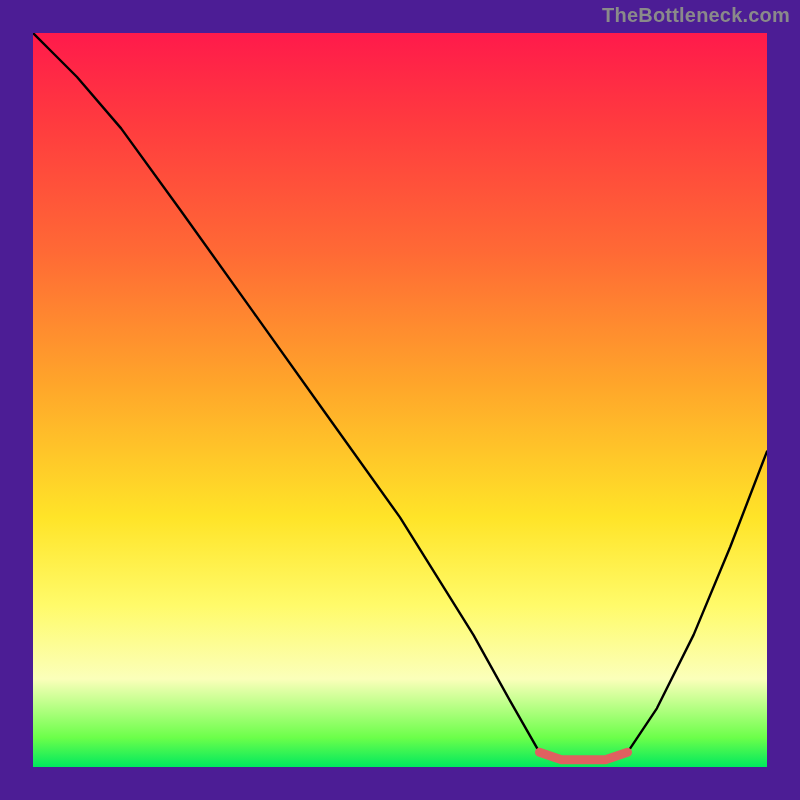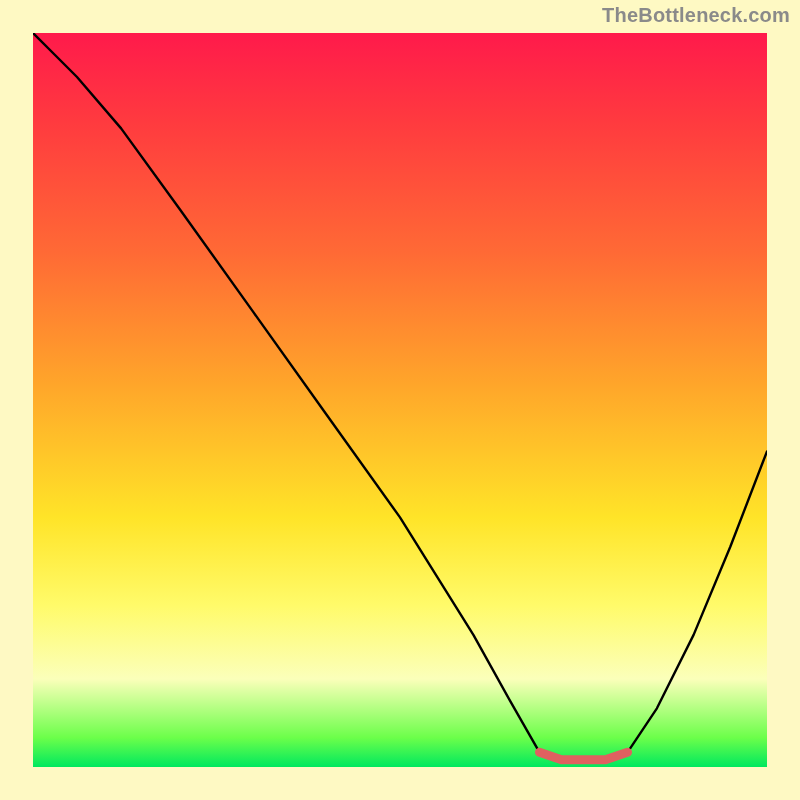--- a/index.html
+++ b/index.html
@@ -7,21 +7,21 @@
     padding: 0;
     width: 800px;
     height: 800px;
     background: #000;
     overflow: hidden;
   }
   .frame {
     position: relative;
     width: 800px;
     height: 800px;
-    background: #fef9c3;
+    background: #4c1d95;
   }
   .plot {
     position: absolute;
     left: 33px;
     top: 33px;
     width: 734px;
     height: 734px;
     background: linear-gradient(to bottom,
       #ff1a4b 0%,
       #ff3a3f 12%,

